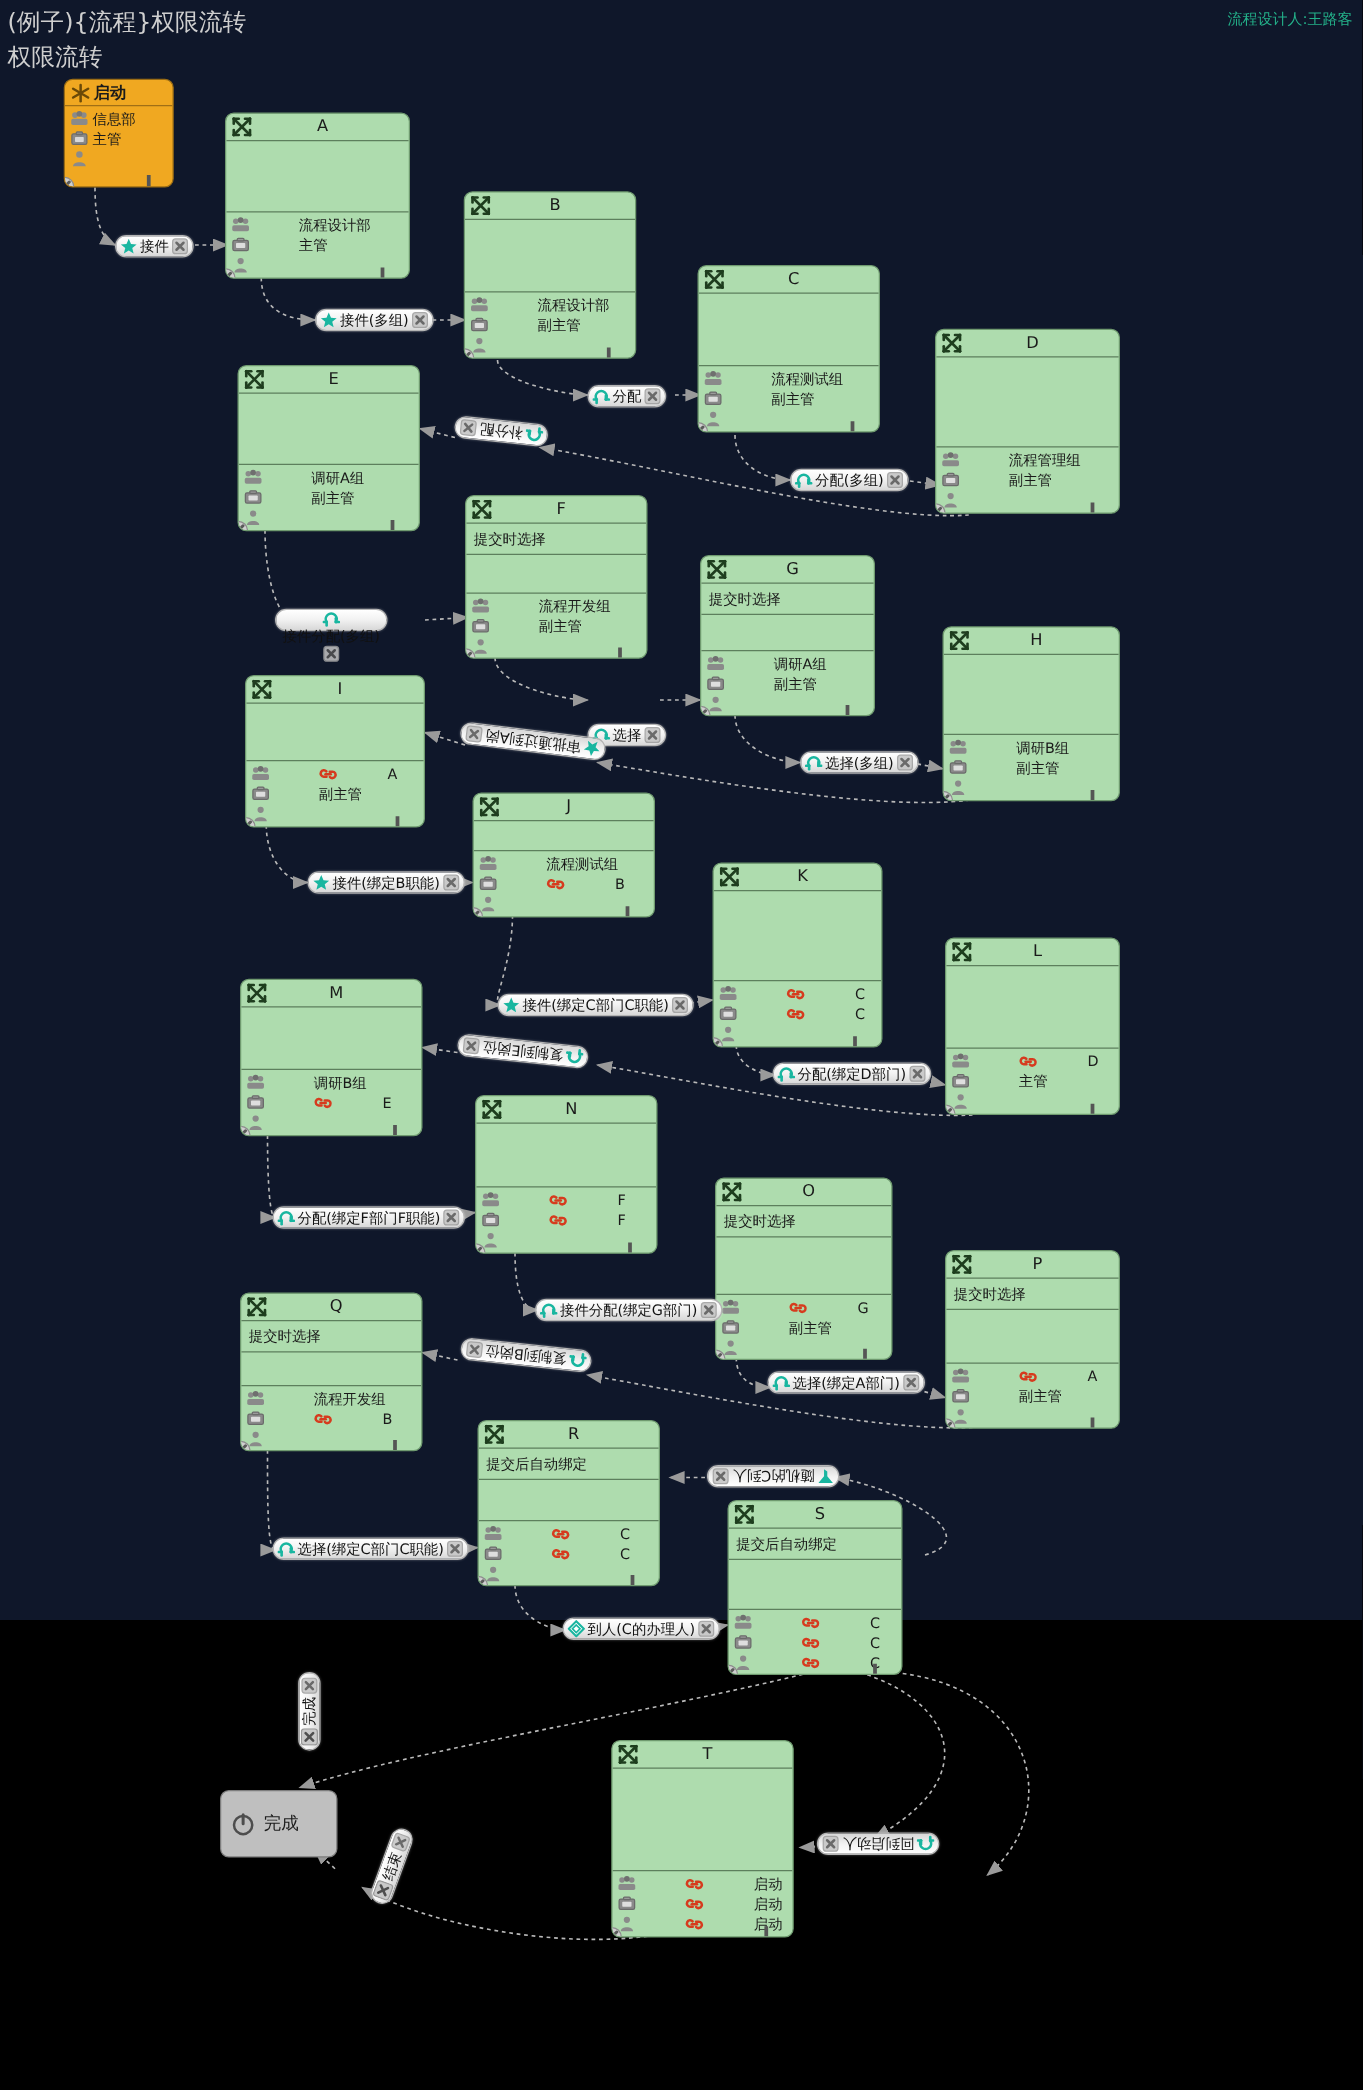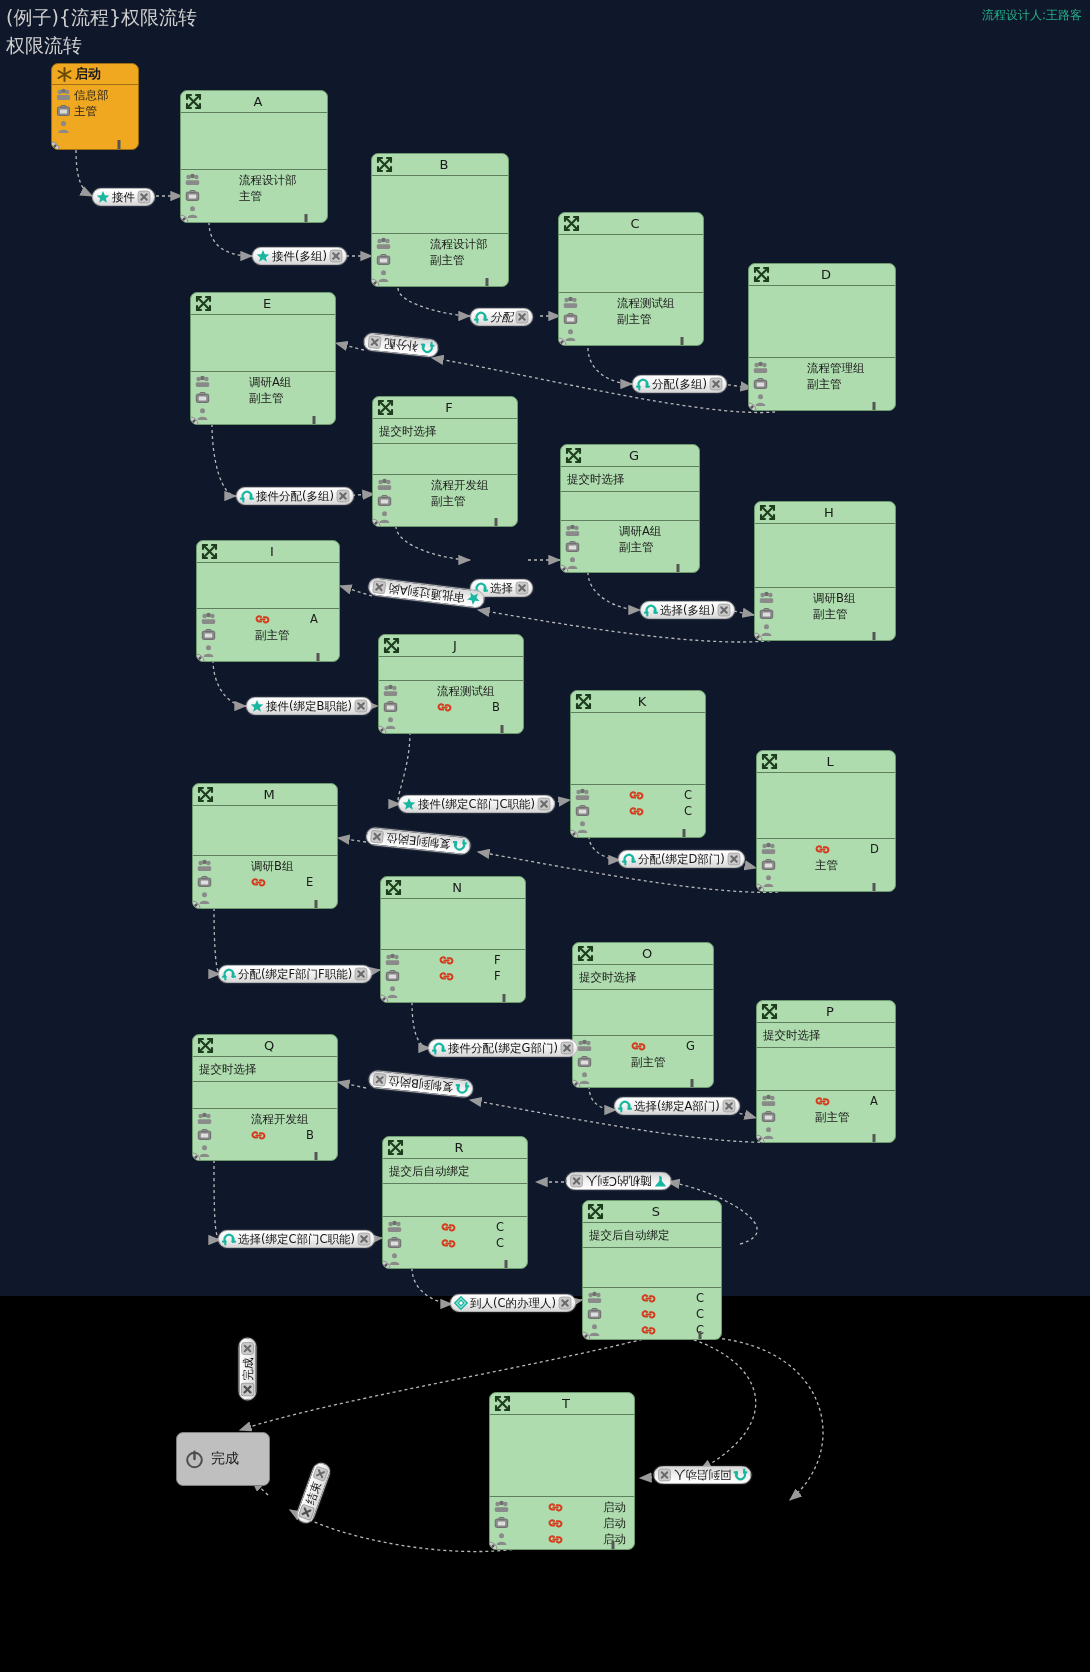--- a/index.html
+++ b/index.html
@@ -1702,21 +1702,21 @@
           </svg></span>
     <span class="ltext">接件(多组)</span>
     <span class="lclose"><svg viewBox="0 0 14 14" width="14" height="14">
       <rect x="1.1" y="1.1" width="11.8" height="11.8" rx="2.4" fill="#c4c4c4" stroke="#9c9c9c"></rect>
       <g stroke="#545454" stroke-width="2" stroke-linecap="round">
         <line x1="4.2" y1="4.2" x2="9.8" y2="9.8"></line>
               <line x1="9.8" y1="4.2" x2="4.2" y2="9.8"></line>
             </g>
           </svg></span>
       </div>
-      <div class="edge-label" style="left: 470px; top: 308px; font-style: italic;">
+      <div class="edge-label" style="left: 470px; top: 308px;">
     <span class="licon"><svg viewBox="0 0 14 14" width="14" height="14">
       <g fill="none" stroke="#19b6a0" stroke-width="2.1" stroke-linecap="round">
         <path d="M3.3 9.6 A4.4 4.4 0 1 1 10.7 9.6"></path>
         <path d="M10.7 9.6 L10.7 6.6"></path>
               <path d="M10.7 9.6 L13.1 9.6"></path>
         <path d="M3.3 9.6 L0.9 9.6"></path>
               <path d="M3.3 9.6 L3.3 12.4"></path>
             </g>
           </svg></span>
     <span class="ltext">分配</span>
@@ -1759,21 +1759,21 @@
           </svg></span>
     <span class="ltext">补分配</span>
     <span class="lclose"><svg viewBox="0 0 14 14" width="14" height="14">
       <rect x="1.1" y="1.1" width="11.8" height="11.8" rx="2.4" fill="#c4c4c4" stroke="#9c9c9c"></rect>
       <g stroke="#545454" stroke-width="2" stroke-linecap="round">
         <line x1="4.2" y1="4.2" x2="9.8" y2="9.8"></line>
               <line x1="9.8" y1="4.2" x2="4.2" y2="9.8"></line>
             </g>
           </svg></span>
       </div>
-      <div class="edge-label" style="left: 236px; top: 487px;">
+      <div class="edge-label" style="left: 220px; top: 487px; flex-direction: column;">
     <span class="licon"><svg viewBox="0 0 14 14" width="14" height="14">
       <g fill="none" stroke="#19b6a0" stroke-width="2.1" stroke-linecap="round">
         <path d="M3.3 9.6 A4.4 4.4 0 1 1 10.7 9.6"></path>
         <path d="M10.7 9.6 L10.7 6.6"></path>
               <path d="M10.7 9.6 L13.1 9.6"></path>
         <path d="M3.3 9.6 L0.9 9.6"></path>
               <path d="M3.3 9.6 L3.3 12.4"></path>
             </g>
           </svg></span>
     <span class="ltext">接件分配(多组)</span>

